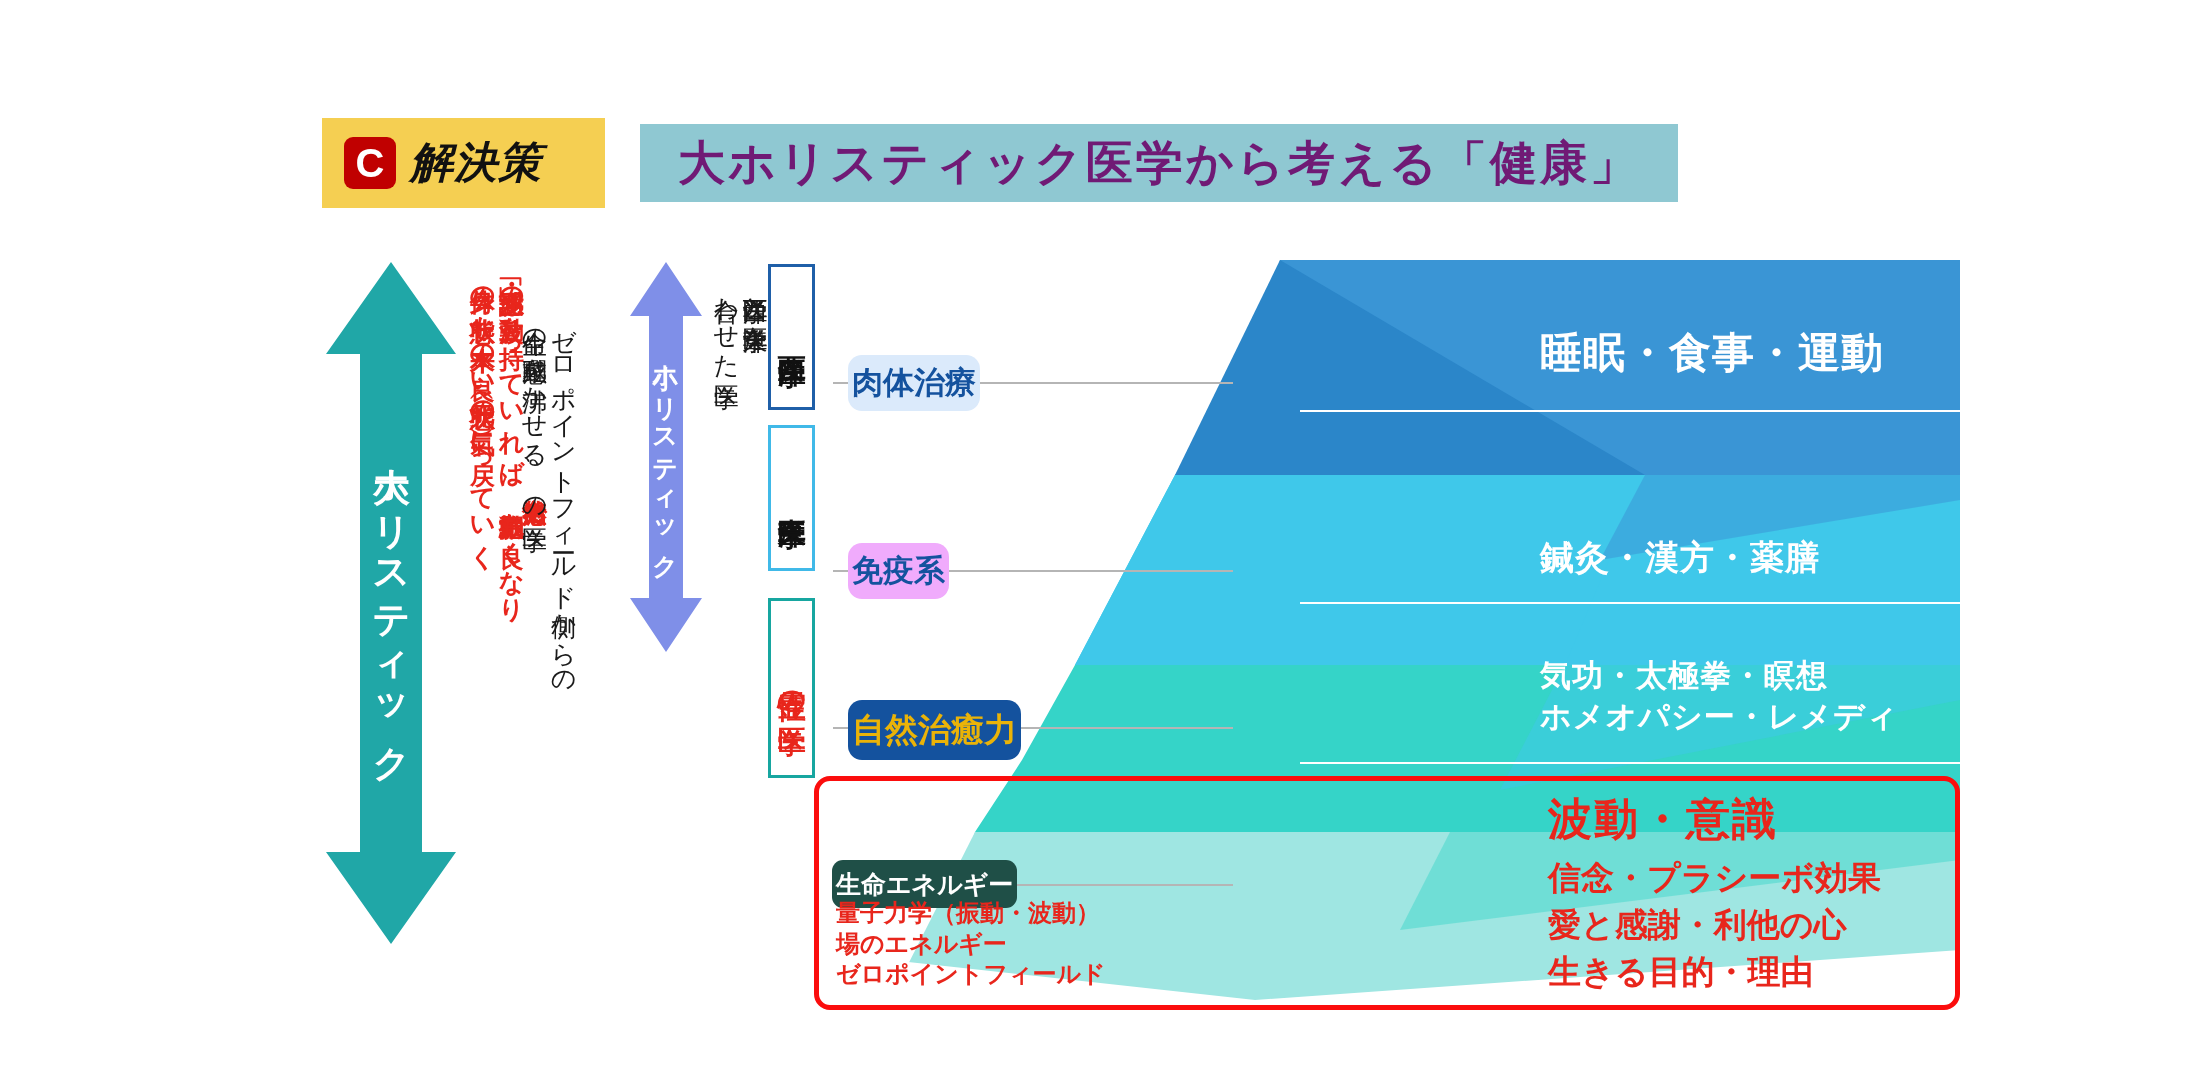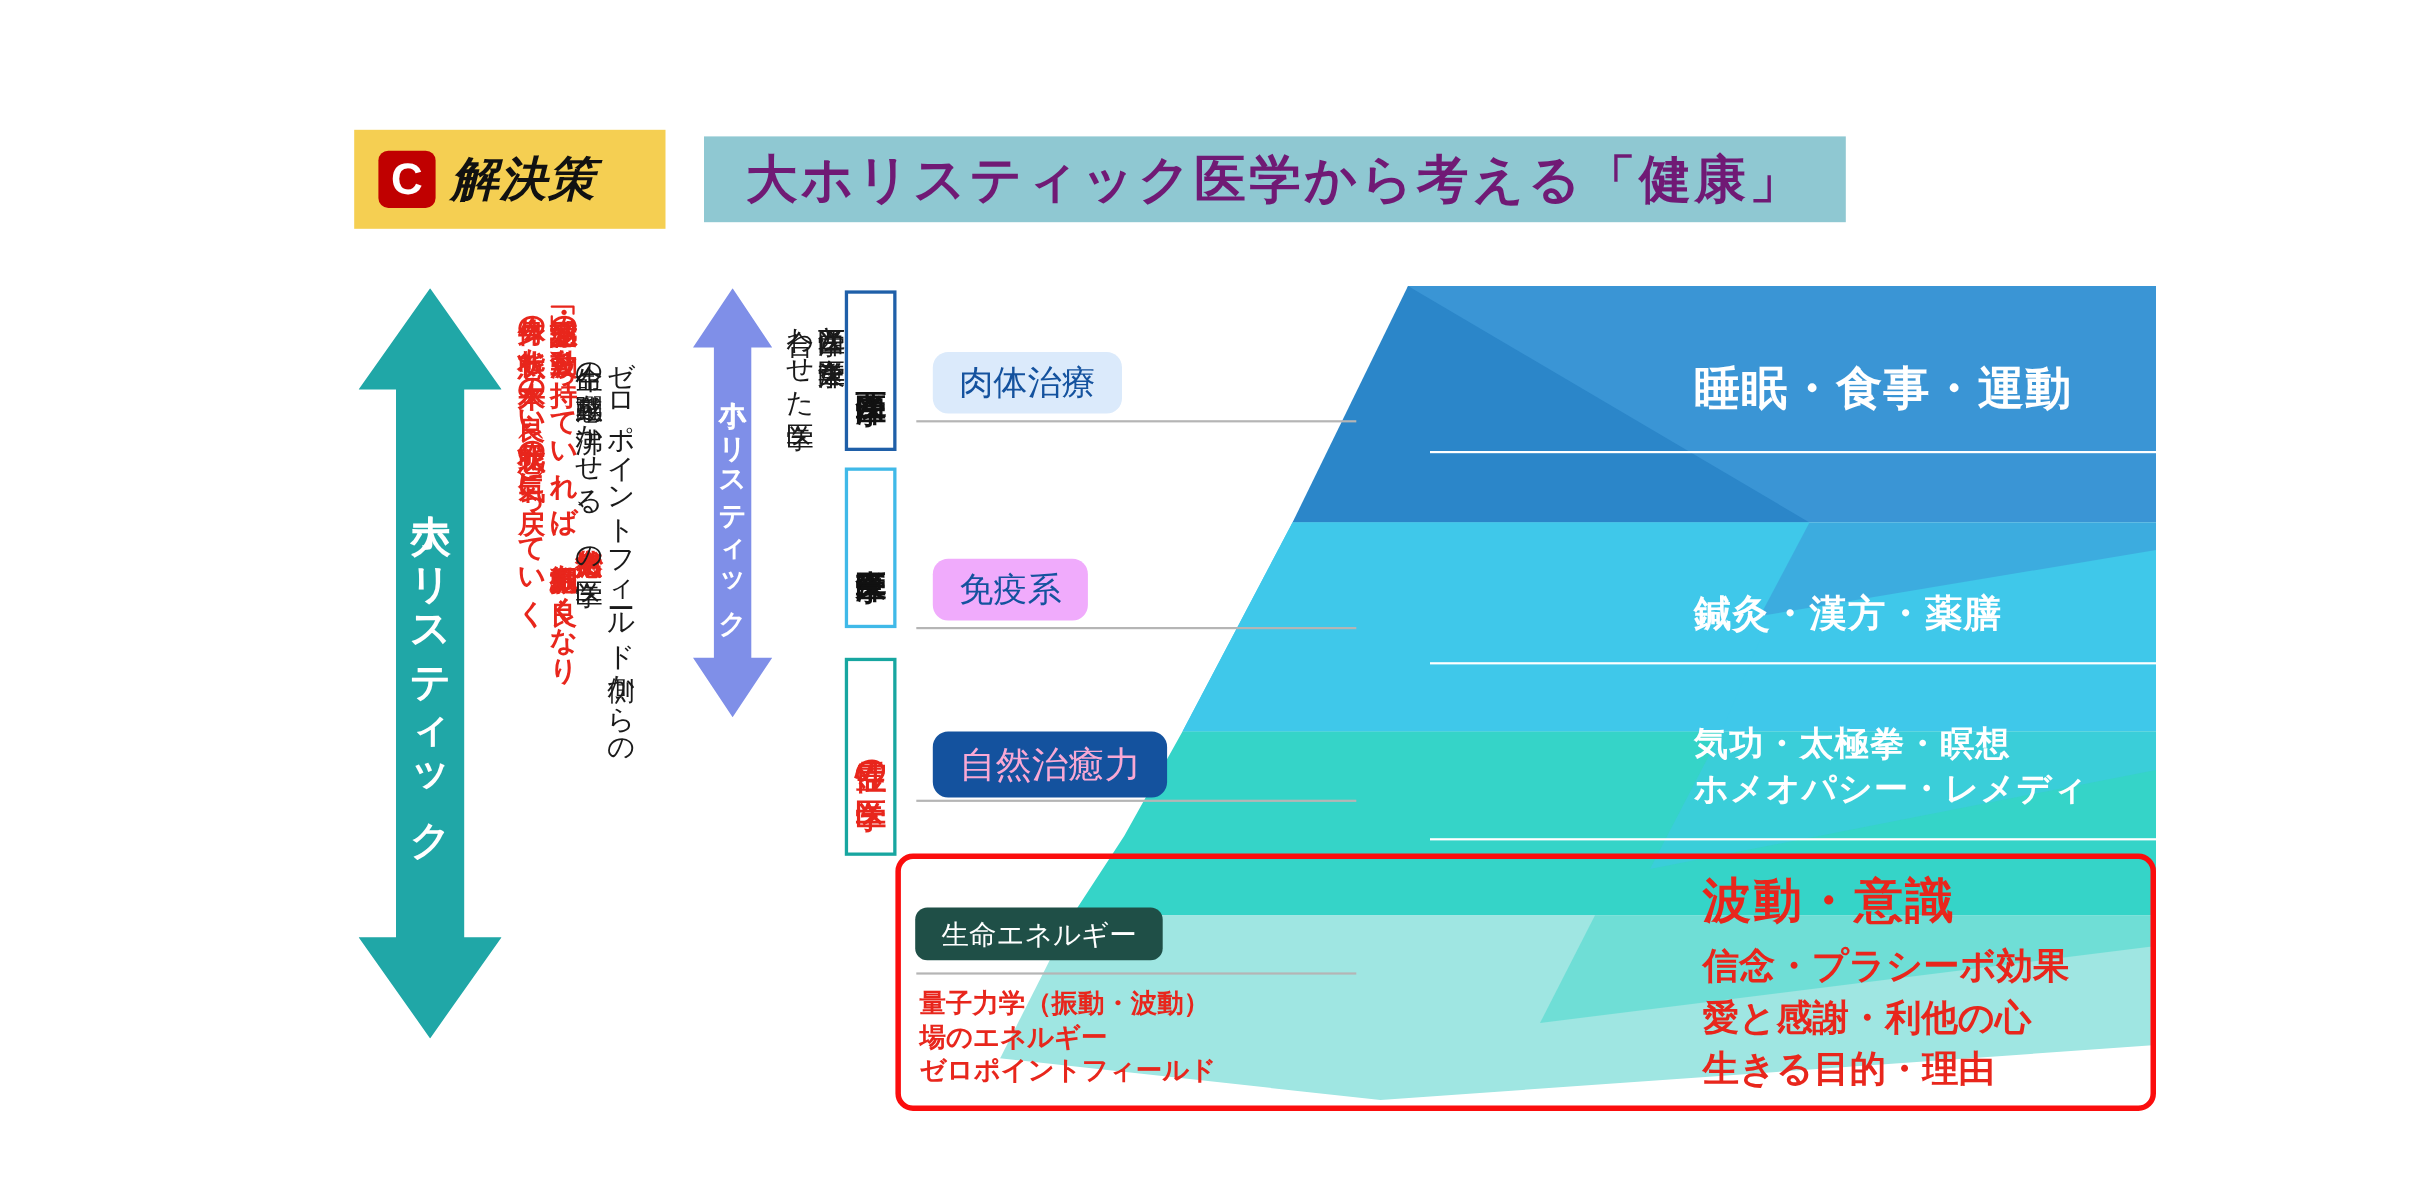--- a/index.html
+++ b/index.html
@@ -213,36 +213,37 @@
     left: 0;
     top: 0;
   }
 
   
   .pill {
     position: absolute;
     border-radius: 14px;
     display: flex;
     align-items: center;
-    padding: 0 24px;
+    padding: 0 4px;
     box-sizing: border-box;
-    font-weight: normal;
-    white-space: nowrap;
+    font-weight: bold;
+    white-space: nowrap;
+    margin-top: 35px;
   }
   #pill-physical {
     left: 848px; top: 320px; height: 56px;
     background: #dbeafb; color: #14529e; font-size: 31px;
   }
   #pill-immune {
     left: 848px; top: 508px; height: 56px;
     background: #f0abfc; color: #14529e; font-size: 31px;
   }
   #pill-healing {
     left: 848px; top: 665px; height: 60px;
-    background: #14529e; color: #f9a8d4; font-size: 33px;
+    background: #14529e; color: #eab308; font-size: 33px;
   }
   #pill-lifeenergy {
     left: 832px; top: 825px; height: 48px;
     background: #1f4f47; color: #ffffff; font-size: 25px;
     border-radius: 11px;
   }
 
   
   .conn-line {
     position: absolute;

